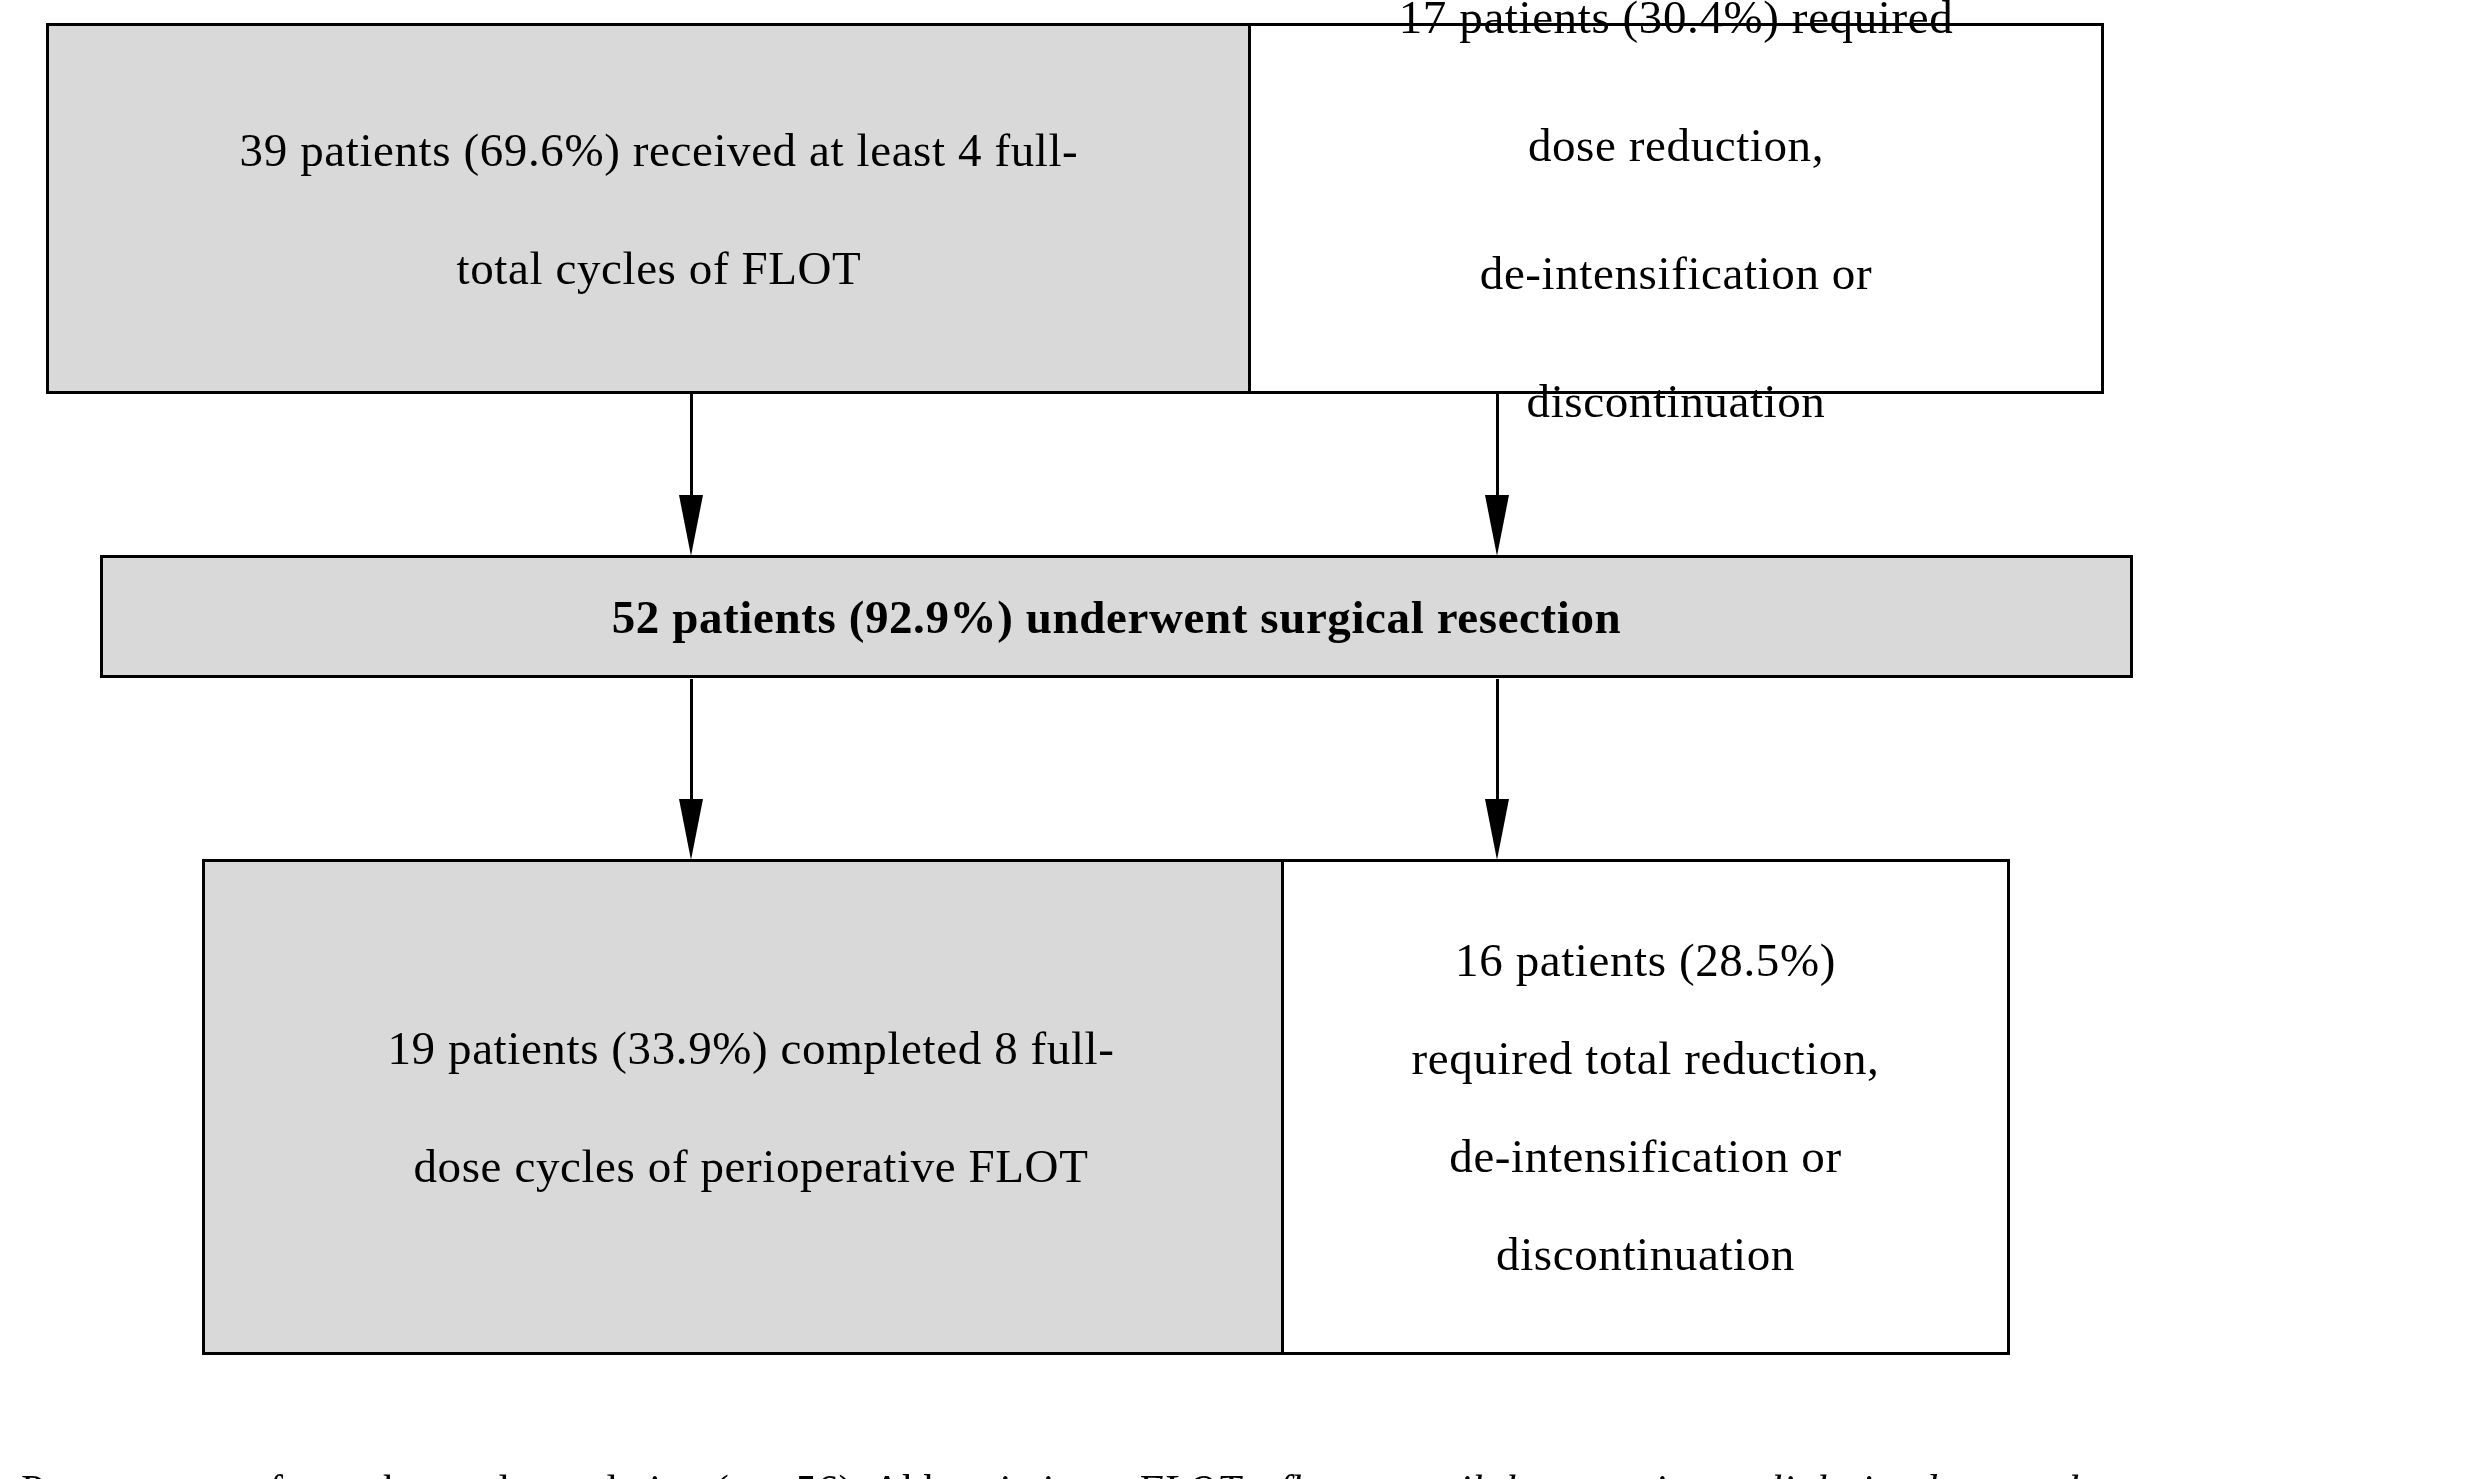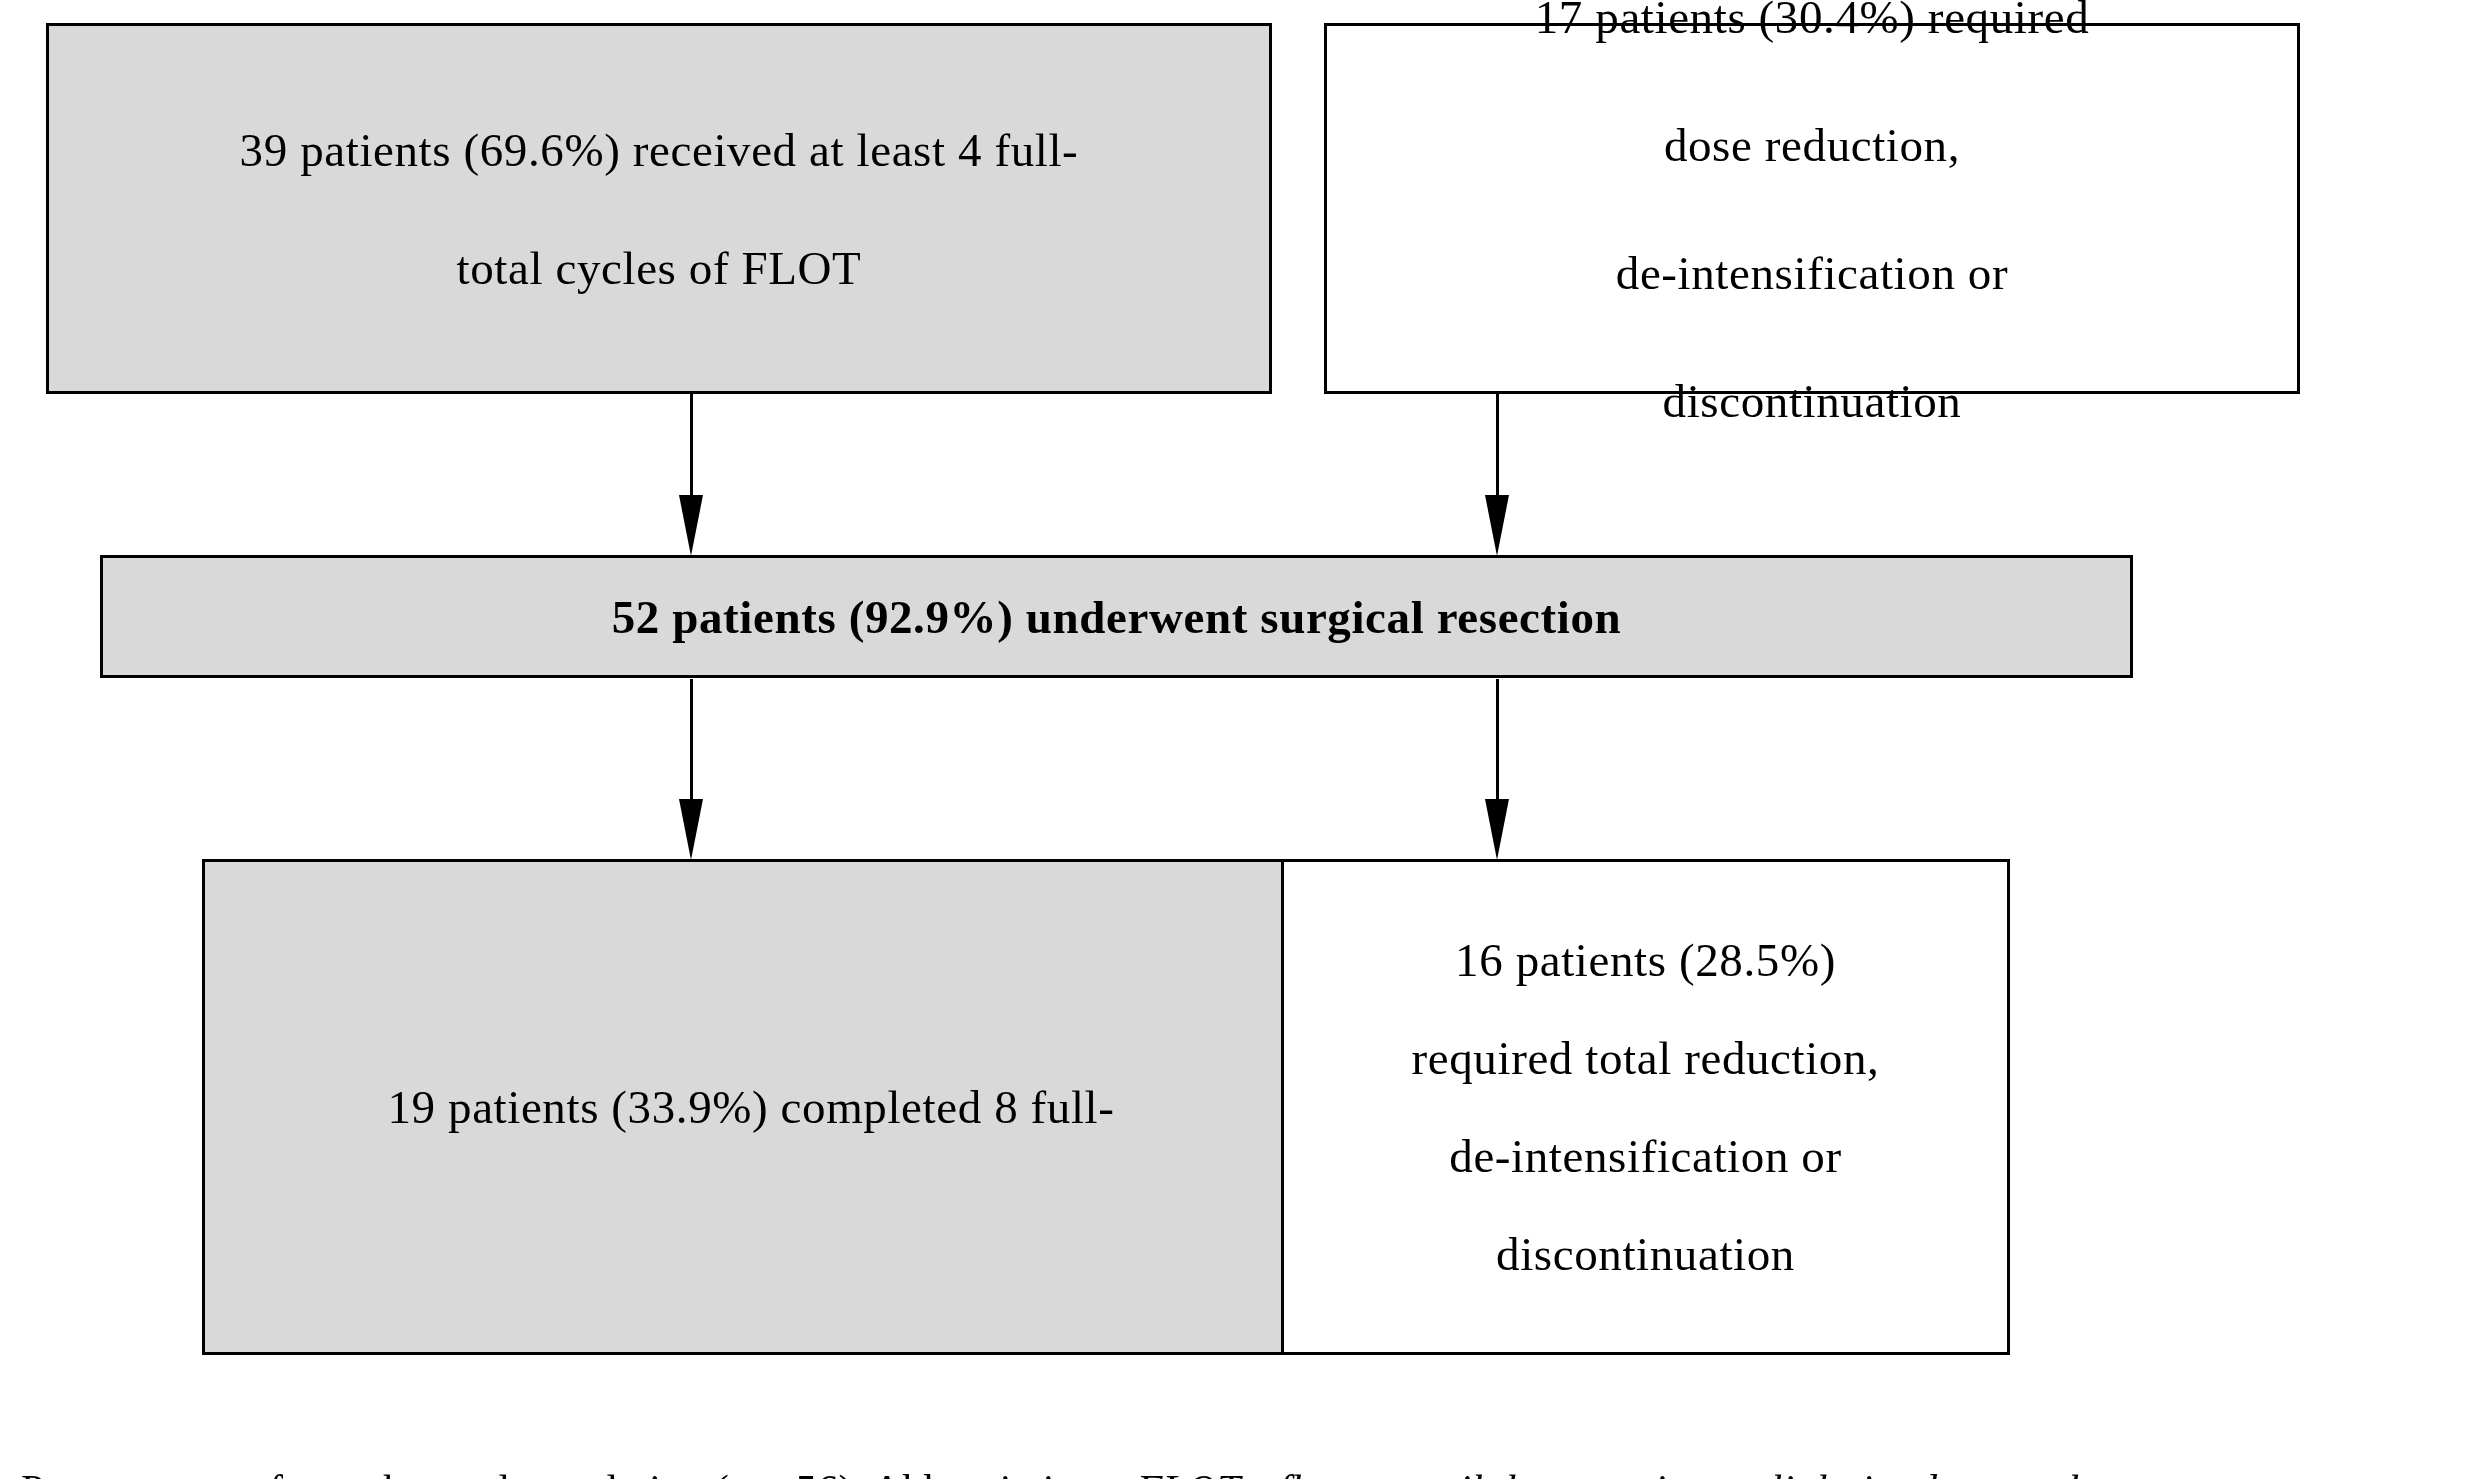--- a/index.html
+++ b/index.html
@@ -30,21 +30,21 @@
     justify-content: center;
     text-align: center;
     font-size: 47px;
     line-height: 90px;
     letter-spacing: 0.6px;
   }
   .box.gray  { background: #d9d9d9; gap: 28px; }
   .box.white { background: #ffffff; }
 
   #box-flot4              { left: 46px;   top: 23px;   width: 1226px; height: 371px; }
-  #box-dose-reduction-pre { left: 1324px; top: 23px;   width: 976px; height: 371px; gap: 38px; }
+  #box-dose-reduction-pre { left: 1248px; top: 23px;   width: 856px; height: 371px; gap: 38px; }
   #box-surgery            { left: 100px;  top: 555px;  width: 2033px; height: 123px; font-weight: bold; }
   #box-flot8              { left: 174px;  top: 859px; width: 1098px; height: 496px; margin-left: 28px; }
   #box-dose-reduction-post{ left: 1281px; top: 859px; width: 729px; height: 496px; gap: 8px; }
 
   .line { display: block; white-space: nowrap; }
 
   .arrow-shaft {
     position: absolute;
     width: 2.9px;
     background: #000000;
@@ -108,20 +108,21 @@
     <span class="line">52 patients (92.9%) underwent surgical resection</span>
   </div>
 
   <div class="arrow-shaft" id="arrow3-shaft"></div>
   <div class="arrow-head" id="arrow3-head"></div>
   <div class="arrow-shaft" id="arrow4-shaft"></div>
   <div class="arrow-head" id="arrow4-head"></div>
 
   <div class="box gray" id="box-flot8">
     <span class="line">19 patients (33.9%) completed 8 full-</span>
+    <span class="line">dose cycles of perioperative FLOT</span>
   </div>
 
   <div class="box white" id="box-dose-reduction-post">
     <span class="line">16 patients (28.5%)</span>
     <span class="line">required total reduction,</span>
     <span class="line">de-intensification or</span>
     <span class="line">discontinuation</span>
   </div>
 
   <p class="caption"><span>Percentages refer to the total population (n = 56). Abbreviations: </span><span class="italic">FLOT—fluorouracil, leucovorin, oxaliplatin, docetaxel.</span></p>

